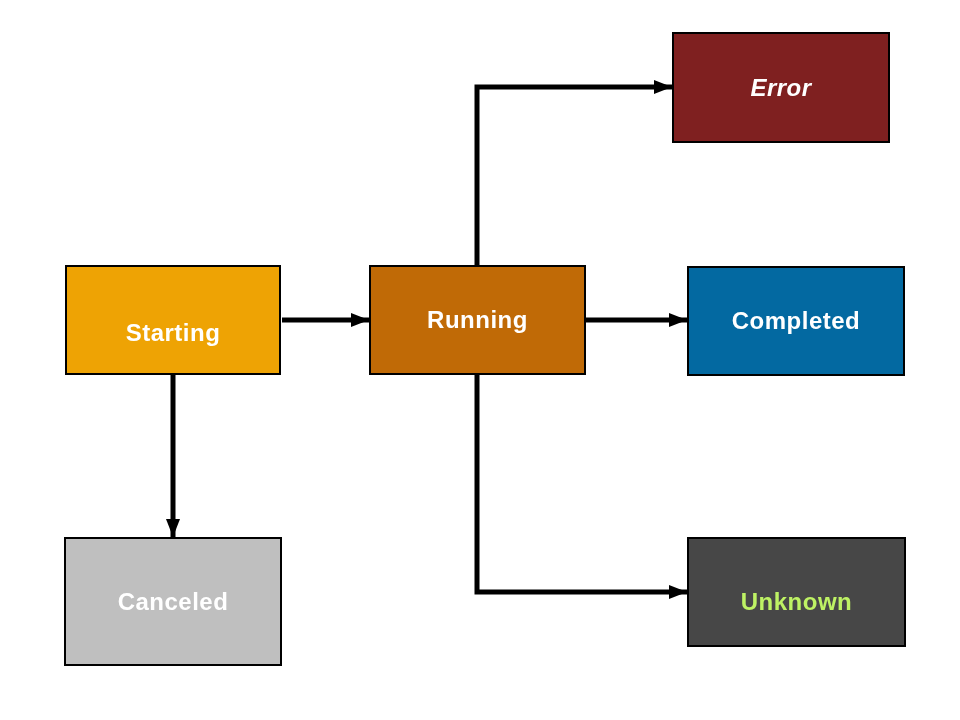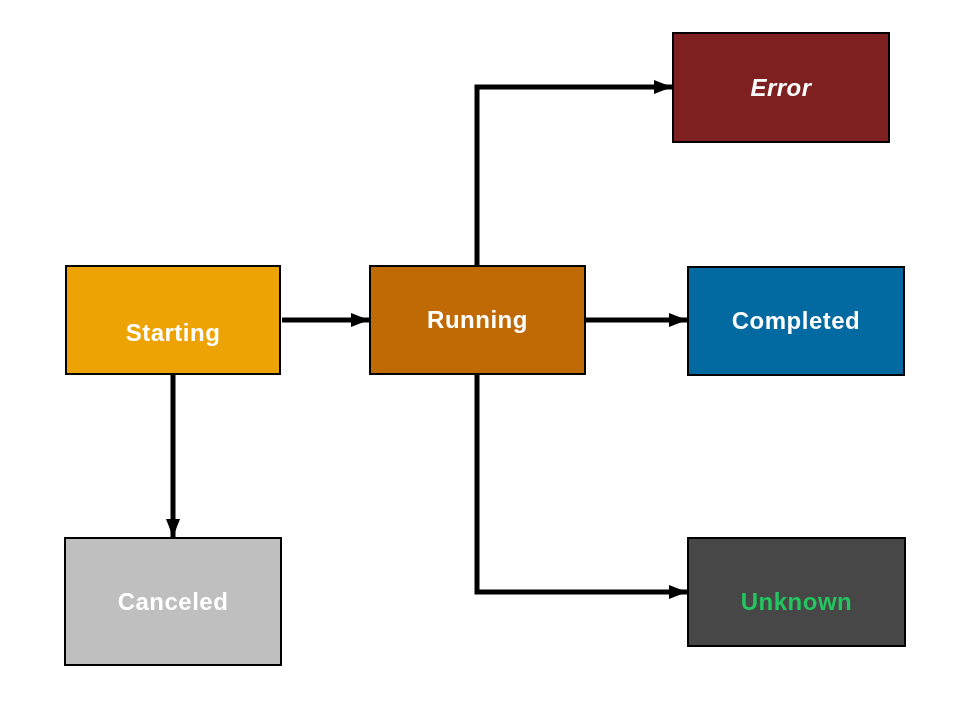--- a/index.html
+++ b/index.html
@@ -61,19 +61,19 @@
       <div class="node" style="left: 369px; top: 265px; width: 217px; height: 110px; background: rgb(192, 106, 6); border-color: rgb(0, 0, 0);">
         <span class="node-label" style="color: rgb(255, 255, 255);">Running</span>
       </div>
       <div class="node" style="left: 672px; top: 32px; width: 218px; height: 111px; background: rgb(127, 32, 32); border-color: rgb(0, 0, 0); font-style: italic;">
         <span class="node-label" style="color: rgb(255, 255, 255);">Error</span>
       </div>
       <div class="node" style="left: 687px; top: 266px; width: 218px; height: 110px; background: #0369a1; border-color: rgb(0, 0, 0);">
         <span class="node-label" style="color: rgb(255, 255, 255);">Completed</span>
       </div>
       <div class="node" style="left: 687px; top: 537px; width: 219px; height: 110px; background: rgb(71, 71, 71); border-color: rgb(0, 0, 0);">
-        <span class="node-label" style="color: #22c55e; margin-top: 20px;">Unknown</span>
+        <span class="node-label" style="color: #bef264; margin-top: 20px;">Unknown</span>
       </div>
       <div class="node" style="left: 64px; top: 537px; width: 218px; height: 129px; background: rgb(191, 191, 191); border-color: rgb(0, 0, 0);">
         <span class="node-label" style="color: rgb(255, 255, 255);">Canceled</span>
       </div>
     </div>
 </div>
 
 </body></html>

